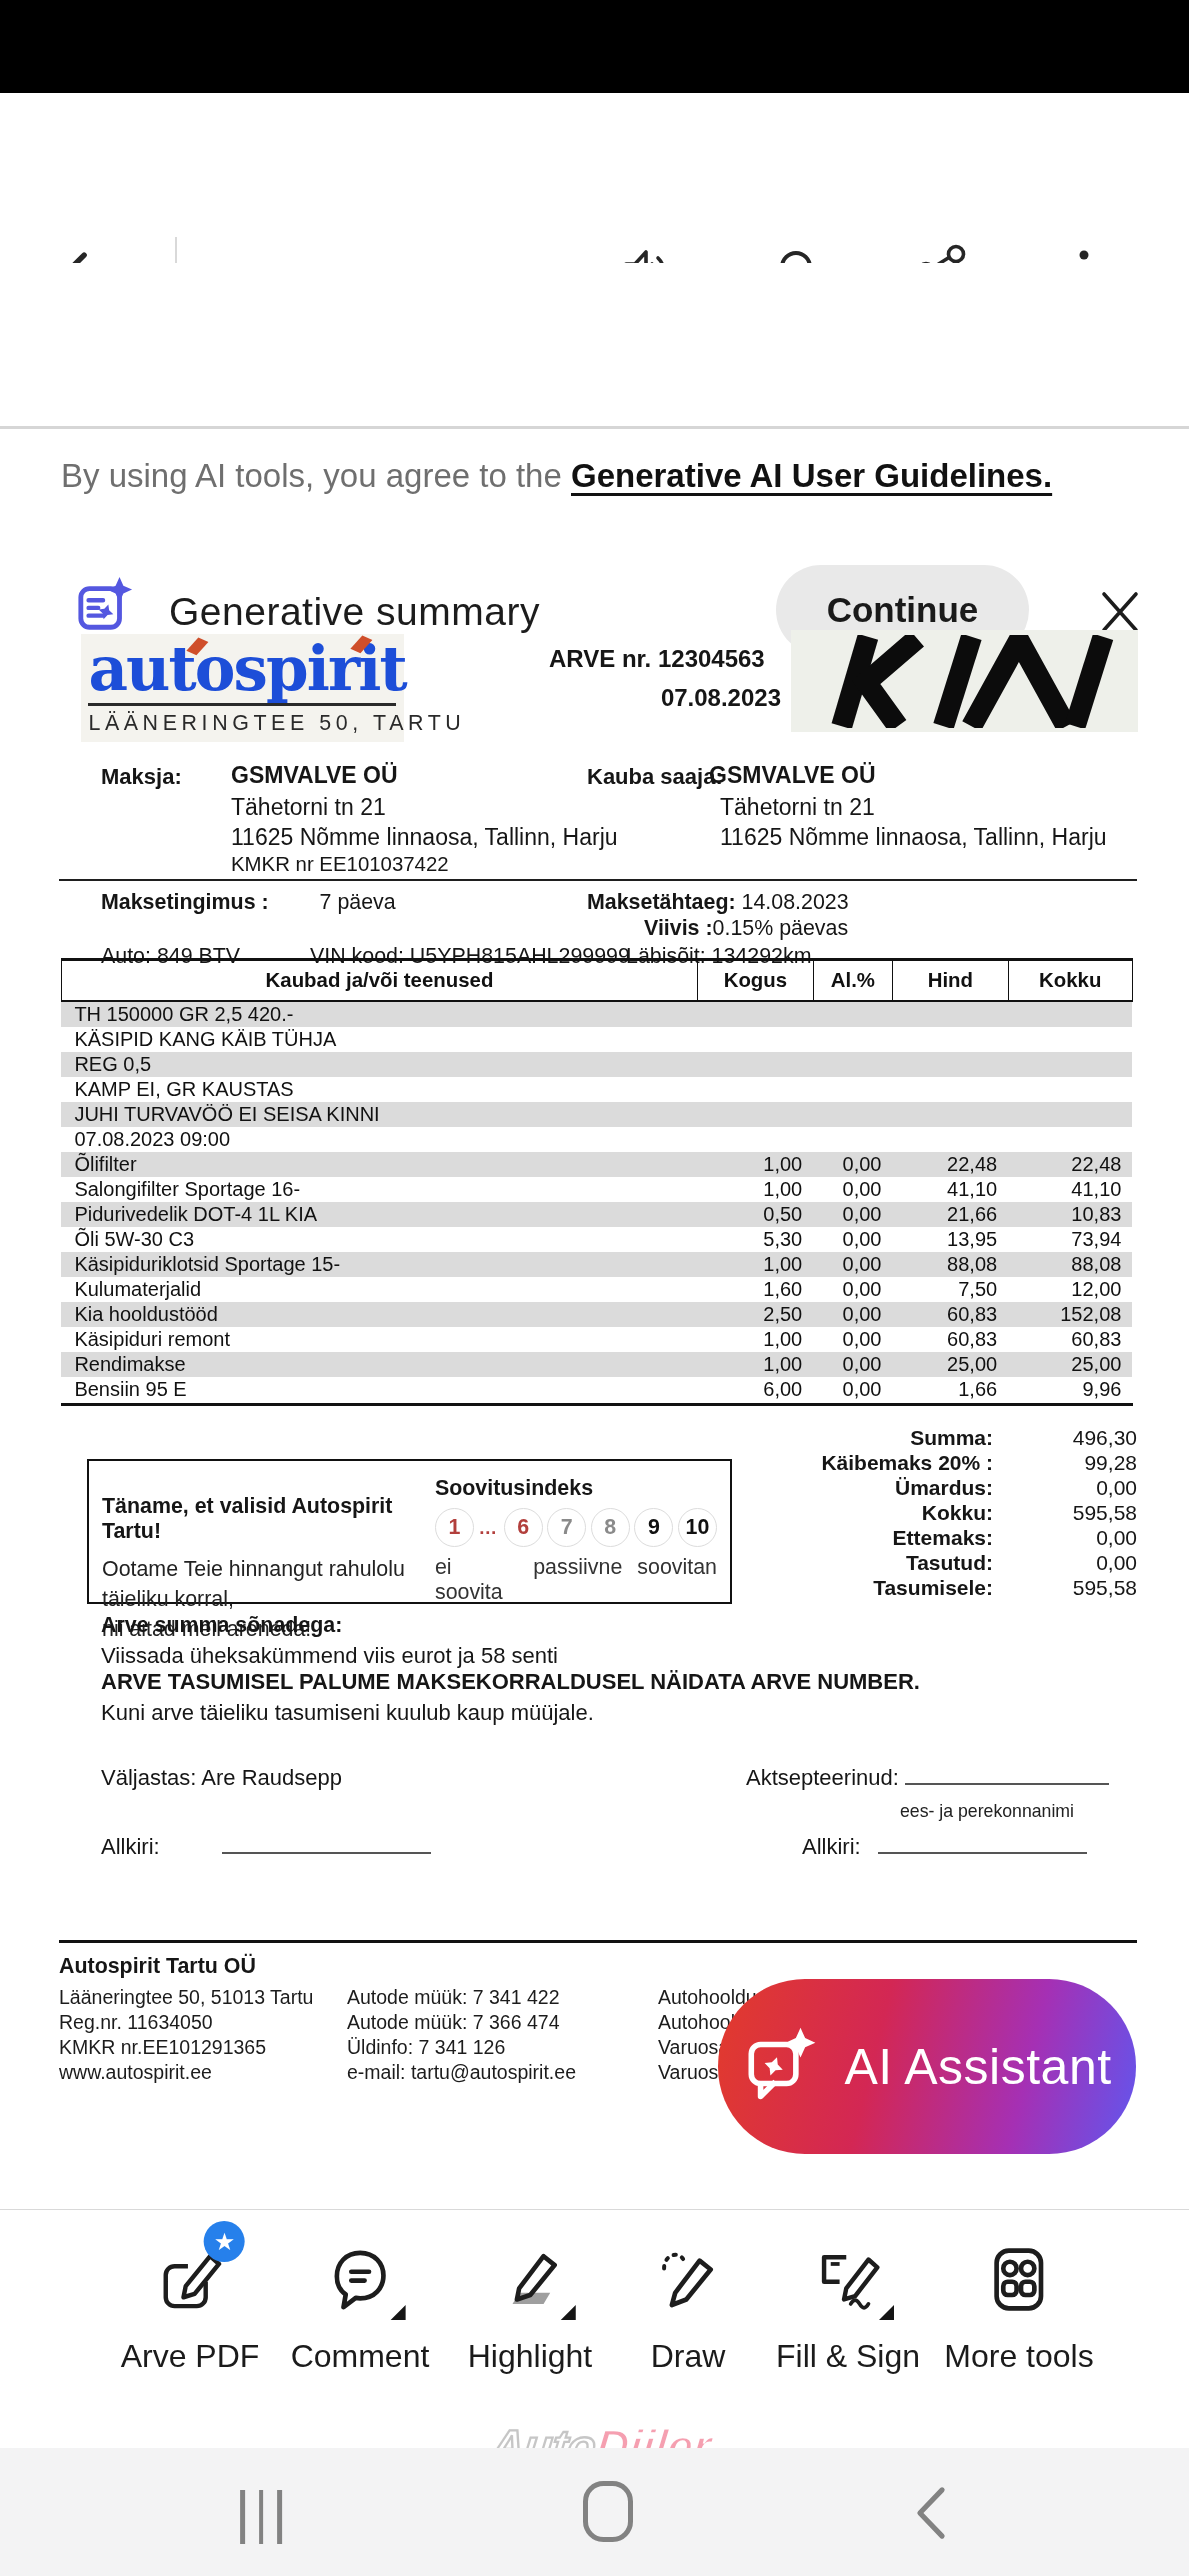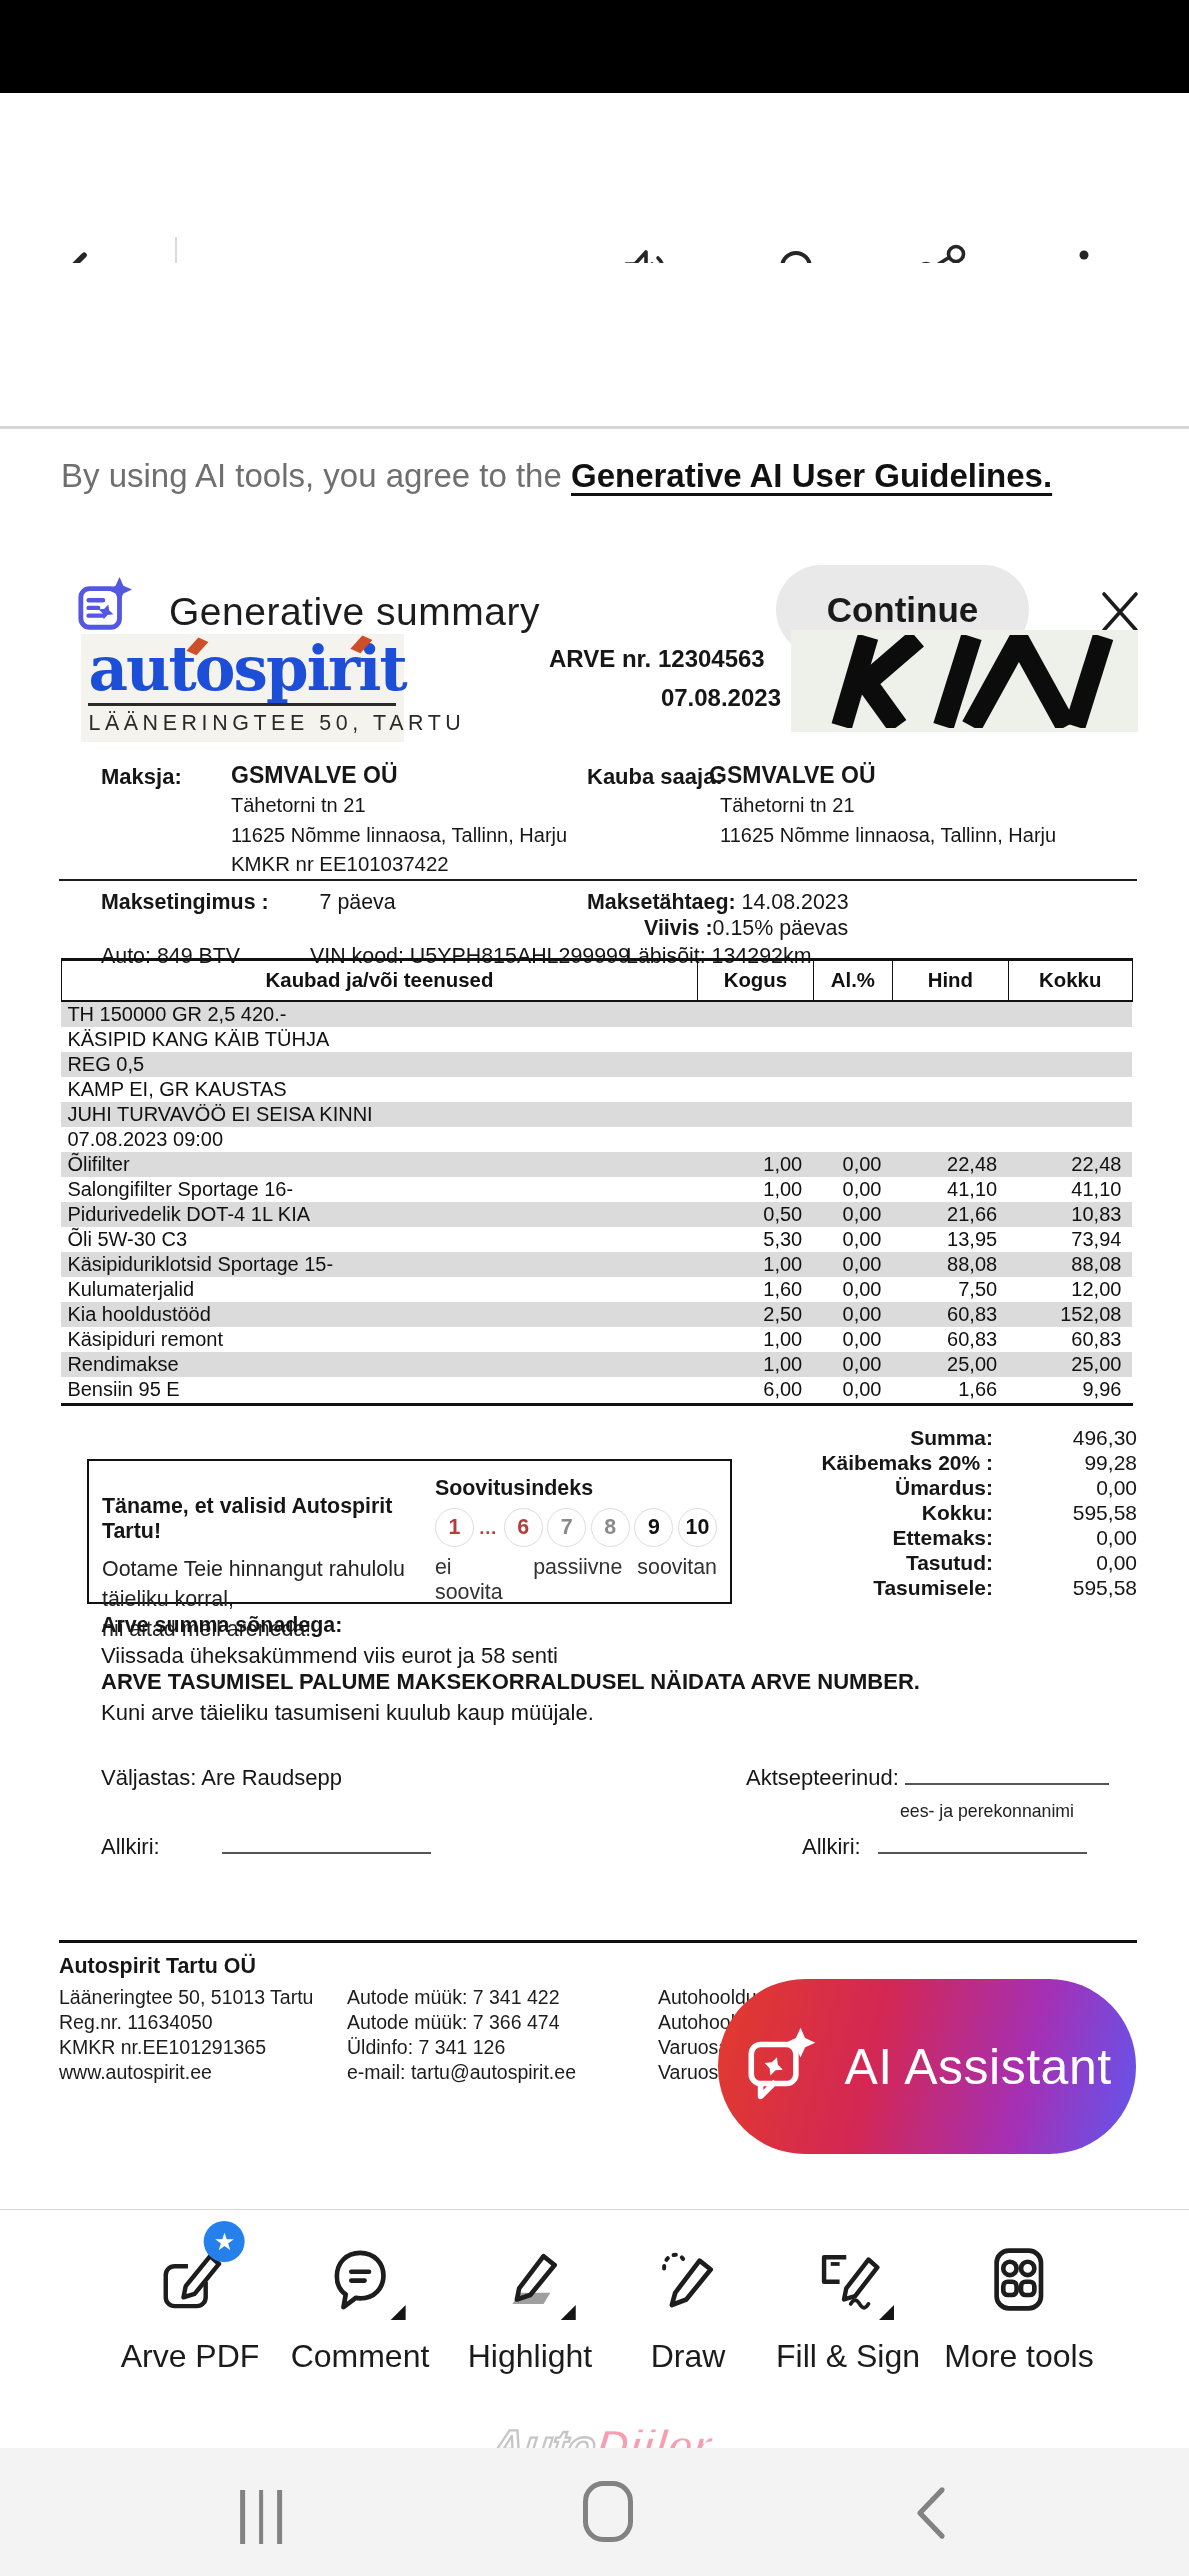--- a/index.html
+++ b/index.html
@@ -41,36 +41,36 @@
   .brand-caption{border-top:3.7px solid #2a2a2a;margin-top:1.9px;padding-top:5.6px;
                  font-size:21.4px;letter-spacing:4.6px;color:#2a2a2a;font-weight:500;white-space:nowrap;}
   .arve-block{left:490px;top:37px;width:232px;}
   .arve-line1{font-weight:700;font-size:24px;}
   .arve-date{font-weight:700;font-size:24px;text-align:right;margin-top:11px;}
   .kia-block{left:732px;top:22px;width:347px;height:102px;background:#eef0ea;
              display:flex;align-items:center;justify-content:center;}
 
   .party-label{font-weight:700;font-size:22px;}
   .party-name{font-weight:700;font-size:23px;}
-  .party-line{font-size:20px;}
+  .party-line{font-size:23px;}
   .party-vat{font-size:20.4px;}
 
   .rule{left:0;width:1078px;height:0;border-top:2.8px solid #1f1f1f;}
 
   .bold{font-weight:700;}
   .terms-text{font-size:21.4px;white-space:nowrap;}
 
   table.items{left:1.9px;top:350px;position:absolute;width:1072px;border-collapse:collapse;
               font-size:20px;color:#111;}
   table.items th{border:1.9px solid #111;border-top:3.7px solid #111;border-bottom:2.8px solid #111;
                  font-size:20.4px;font-weight:700;height:37px;}
   table.items td{height:25px;padding:0 11px;border:none;}
   table.items tbody tr:nth-child(odd){background:#dbdbdb;}
   table.items .num{text-align:right;}
-  table.items tbody tr td:first-child{padding-left:6px;}
+  table.items tbody tr td:first-child{padding-left:13px;}
   .items-bottom{left:1.9px;top:795px;width:1072px;border-top:3.7px solid #111;}
 
   .totals{left:0;top:817px;width:1078px;}
   .totals .trow{display:flex;justify-content:flex-end;height:25px;line-height:25px;font-size:21px;}
   .totals .tlabel{font-weight:700;text-align:right;width:799px;}
   .totals .tvalue{width:144px;text-align:right;}
 
   .fb-box{left:28px;top:851px;width:645px;height:145px;border:2.8px solid #111;background:#fff;
           display:flex;padding:9.3px 13px;box-sizing:border-box;justify-content:space-between;}
   .fb-left{width:362px;padding-top:24px;}

